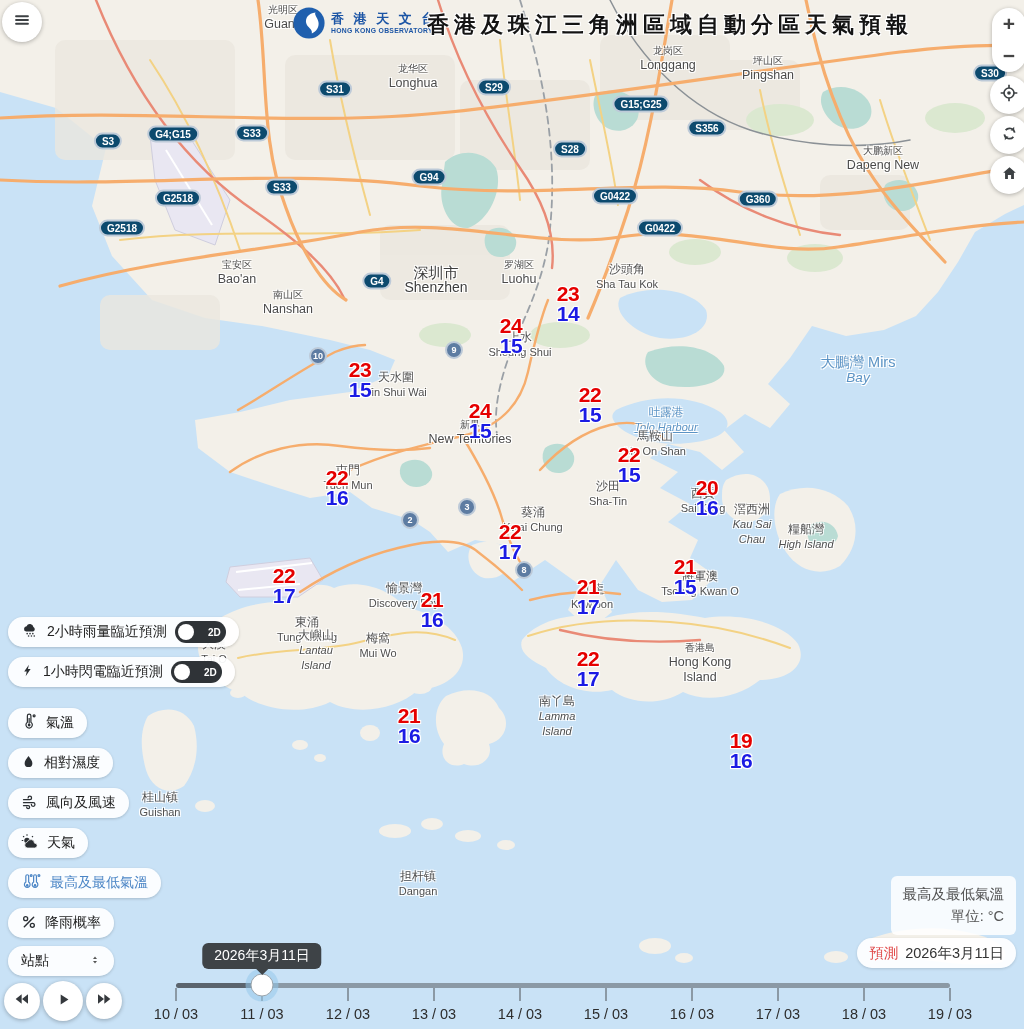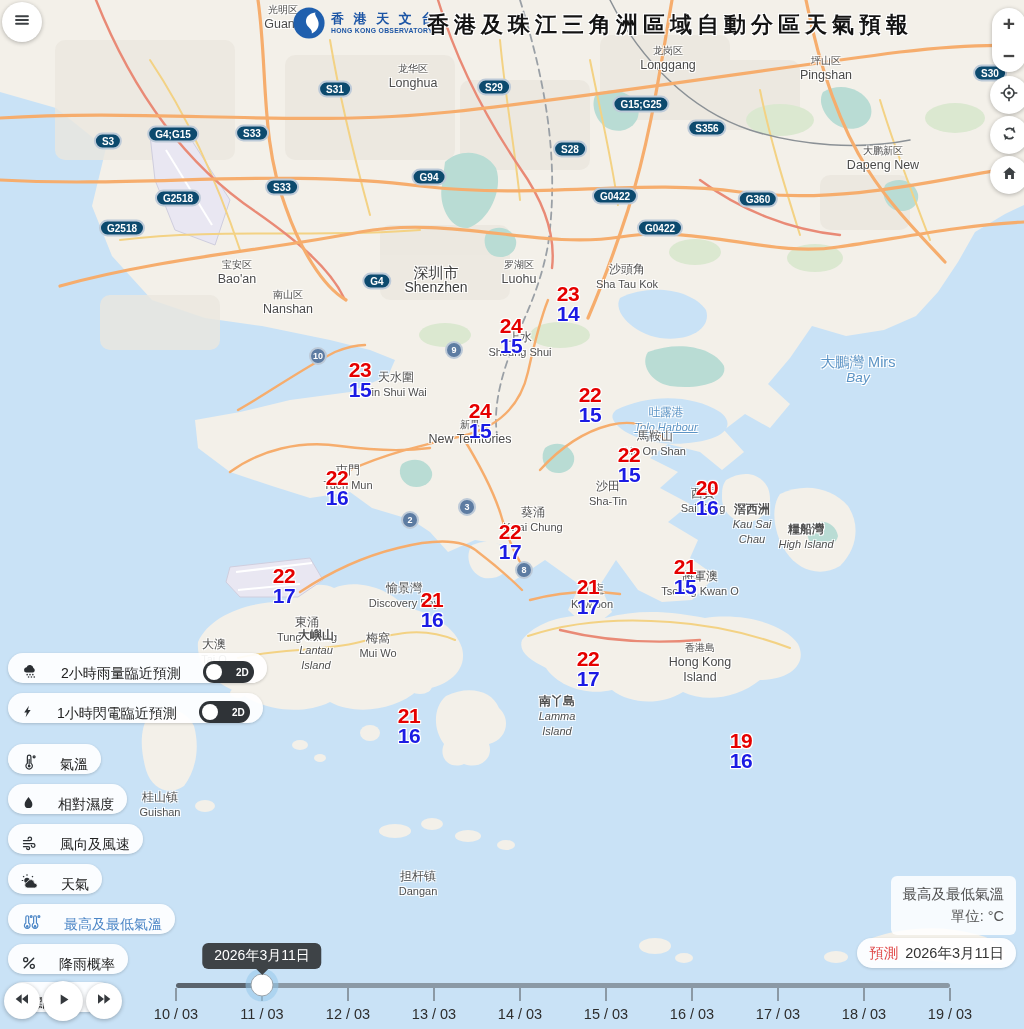--- a/index.html
+++ b/index.html
@@ -14,21 +14,21 @@
   .maplabel .l0{font-size:10px;}
   .maplabel .l1{font-size:12.5px;}
   .city .l0{font-size:15px;color:#3d3d3d;}
   .city .l1{font-size:14px;color:#3d3d3d;}
   .town .l0{font-size:12px;color:#4f4f4f;}
   .town .l1{font-size:11px;color:#4f4f4f;}
   .water .l0{font-size:14.5px;color:#5b93c4;margin-top:25px;}
   .water .l1{font-size:13.5px;color:#5b93c4;font-style:italic;}
   .watersmall .l0{font-size:11.5px;color:#5b93c4;}
   .watersmall .l1{font-size:11px;color:#5b93c4;font-style:italic;text-decoration:underline;}
-  .island .l0{font-size:12px;color:#4f4f4f;font-weight:bold;}
+  .island .l0{font-size:12px;color:#4f4f4f;}
   .island .l1{font-size:11px;color:#4f4f4f;font-style:italic;}
   
   .station{position:absolute;transform:translate(-50%,-11px);text-align:center;font-weight:700;
     font-size:21px;line-height:20px;letter-spacing:-0.5px;pointer-events:none;
     text-shadow:-1px -1px 0 #fff,1px -1px 0 #fff,-1px 1px 0 #fff,1px 1px 0 #fff,0 0 3px #fff;}
   .station .mx{display:block;color:#e50000;}
   .station .mn{display:block;color:#1b1be4;text-align:right;}
   
   .shield{position:absolute;transform:translate(-50%,-50%);background:#0c4a6e;color:#fff;
     border:2px solid #bdcad8;border-radius:9px;font-size:10px;font-weight:700;
@@ -48,22 +48,22 @@
   .circlebtn{position:absolute;width:38px;height:38px;border-radius:50%;background:#fff;
     box-shadow:0 1px 4px rgba(0,0,0,.28);display:flex;align-items:center;justify-content:center;
     cursor:pointer;z-index:40;}
   #menubtn{left:2px;top:2px;width:40px;height:40px;}
   #zoompill{position:absolute;left:992px;top:8px;width:34px;height:64px;background:#fff;border-radius:17px;
     box-shadow:0 1px 4px rgba(0,0,0,.28);display:flex;flex-direction:column;align-items:center;
     justify-content:space-around;z-index:40;}
   .zbtn{font-size:21px;font-weight:700;color:#444;cursor:pointer;line-height:22px;}
   
   .pill{position:absolute;background:rgba(255,255,255,.93);border-radius:15px;height:30px;
-    display:flex;align-items:flex-end;gap:22px;padding:0 13px;font-size:14px;color:#222;
-    box-shadow:0 1px 3px rgba(0,0,0,.18);cursor:pointer;white-space:nowrap;z-index:40;margin-top:36px;}
+    display:flex;align-items:center;gap:8px;padding:0 13px;font-size:14px;color:#222;
+    box-shadow:0 1px 3px rgba(0,0,0,.18);cursor:pointer;white-space:nowrap;z-index:40;}
   .pill svg{flex:none;}
   .pill.active{color:#4c86c6;}
   .switch{width:43px;height:22px;border-radius:11px;background:#2f3337;display:flex;align-items:center;
     justify-content:space-between;padding:0 5px 0 3px;cursor:pointer;}
   .switch .knob{width:16px;height:16px;border-radius:50%;background:#fff;}
   .switch .st{color:#fff;font-size:10px;font-weight:700;}
   #stationsel{justify-content:space-between;width:80px;}
   
   #legendbox{position:absolute;right:8px;top:876px;background:rgba(255,255,255,.85);border-radius:6px;
     padding:7px 12px;font-size:14.5px;color:#555;text-align:right;line-height:1.55;z-index:40;}
@@ -225,21 +225,21 @@
         <div class="l1">Guang</div>
       </div>
       <div class="maplabel district" style="left: 413px; top: 76px;">
         <div class="l0">龙华区</div>
         <div class="l1">Longhua</div>
       </div>
       <div class="maplabel district" style="left: 668px; top: 58px;">
         <div class="l0">龙岗区</div>
         <div class="l1">Longgang</div>
       </div>
-      <div class="maplabel district" style="left: 826px; top: 68px;">
+      <div class="maplabel district" style="left: 768px; top: 68px;">
         <div class="l0">坪山区</div>
         <div class="l1">Pingshan</div>
       </div>
       <div class="maplabel district" style="left: 883px; top: 158px;">
         <div class="l0">大鹏新区</div>
         <div class="l1">Dapeng New</div>
       </div>
       <div class="maplabel district" style="left: 237px; top: 272px;">
         <div class="l0">宝安区</div>
         <div class="l1">Bao'an</div>

